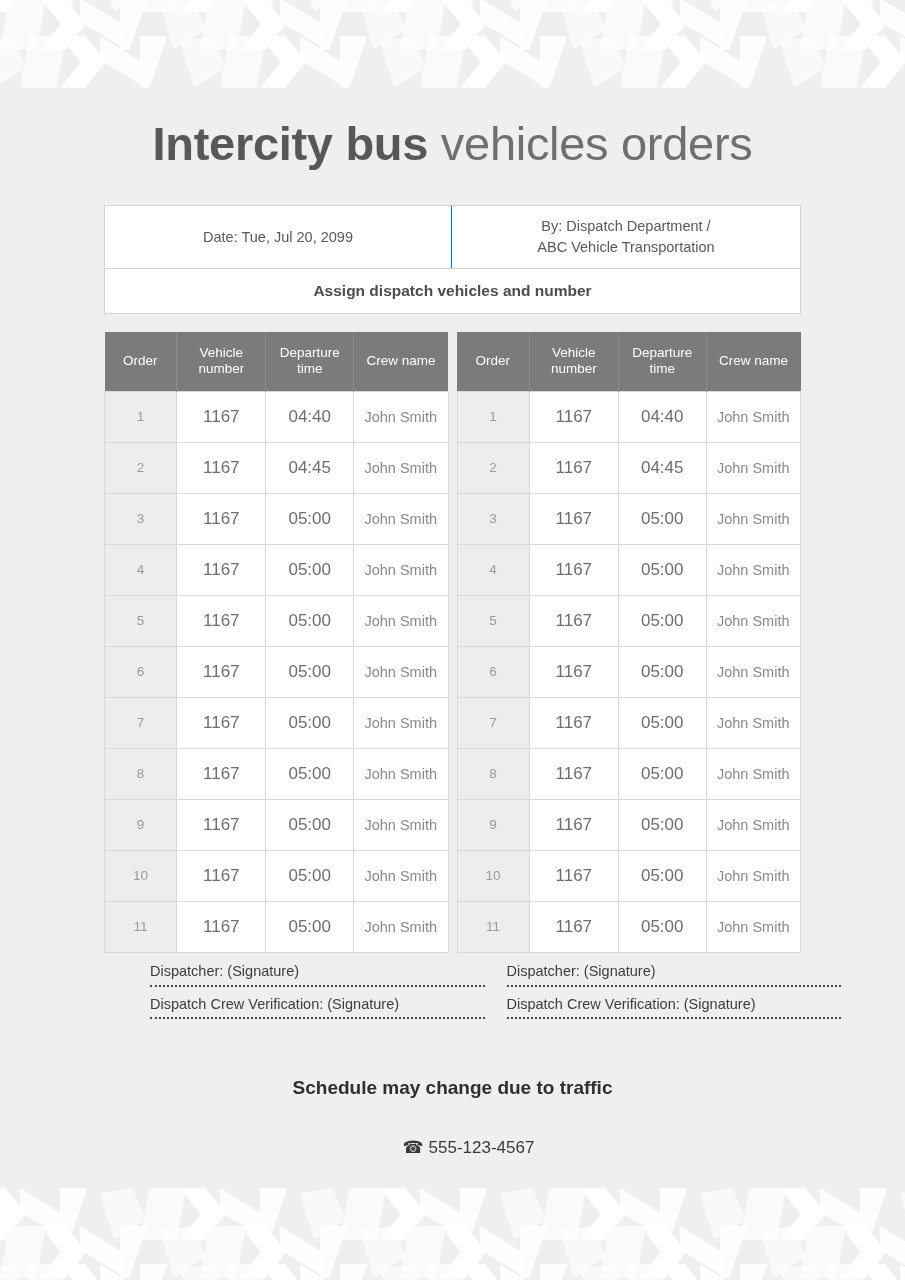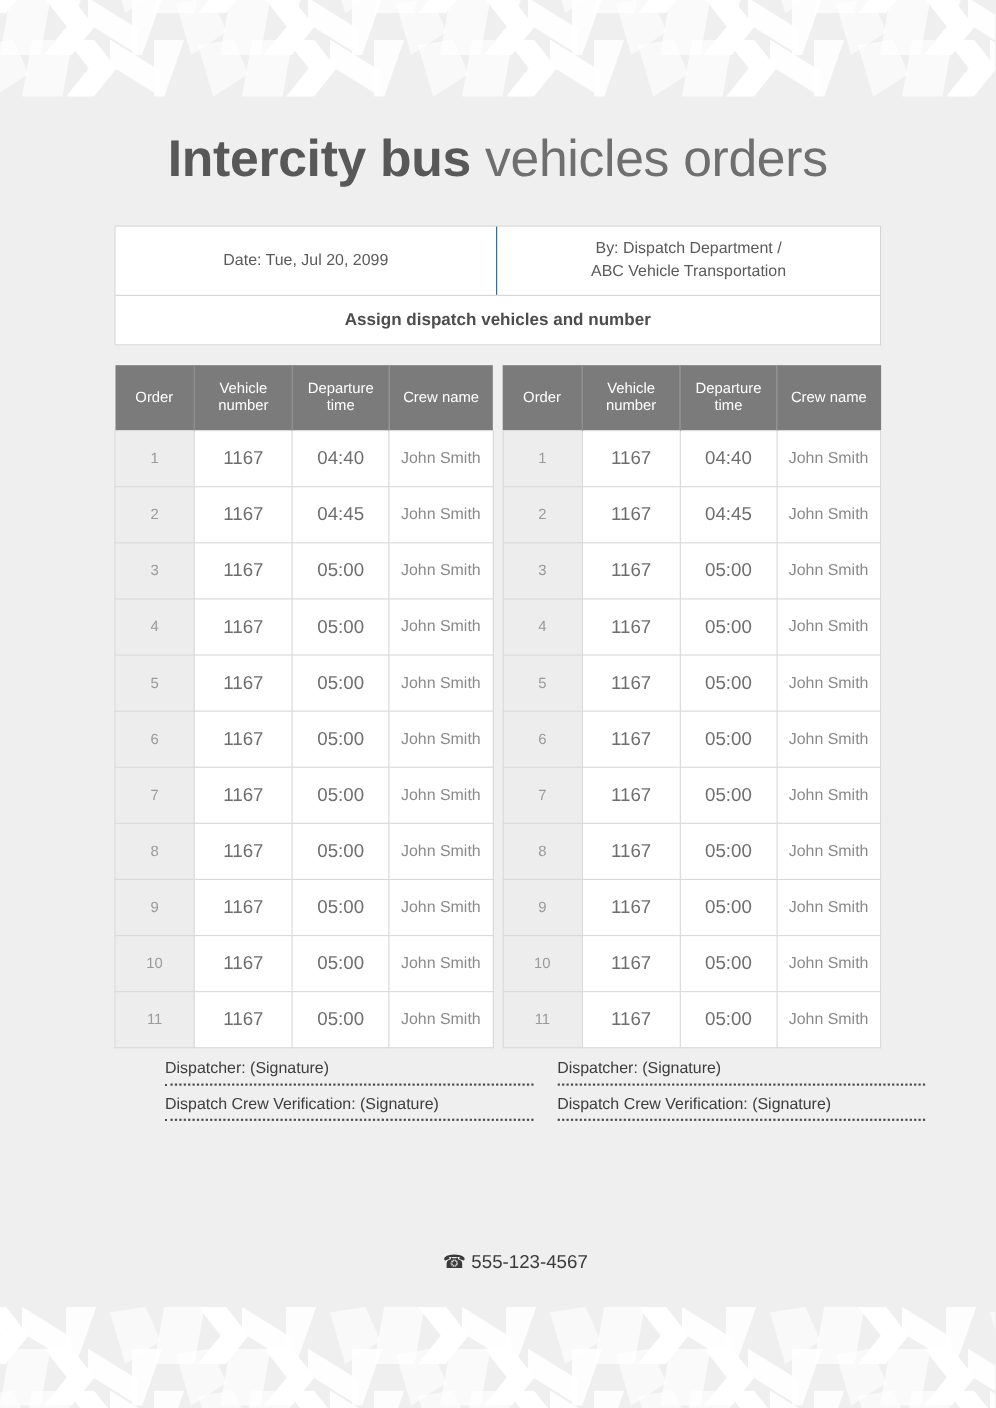--- a/index.html
+++ b/index.html
@@ -542,20 +542,21 @@
       <div class="sig-line"></div>
     </div>
     <div class="sig-col">
       <div class="sig-label">Dispatcher: (Signature)</div>
       <div class="sig-line"></div>
       <div class="sig-label2">Dispatch Crew Verification: (Signature)</div>
       <div class="sig-line"></div>
     </div>
   </div>
 
+  <div class="note">Schedule may change due to traffic</div>
   <div class="contact">
     <span class="phone">
       <span>☎</span>
       <span>555-123-4567</span>
     </span>
   </div>
 
 </div>
 
 </body></html>

